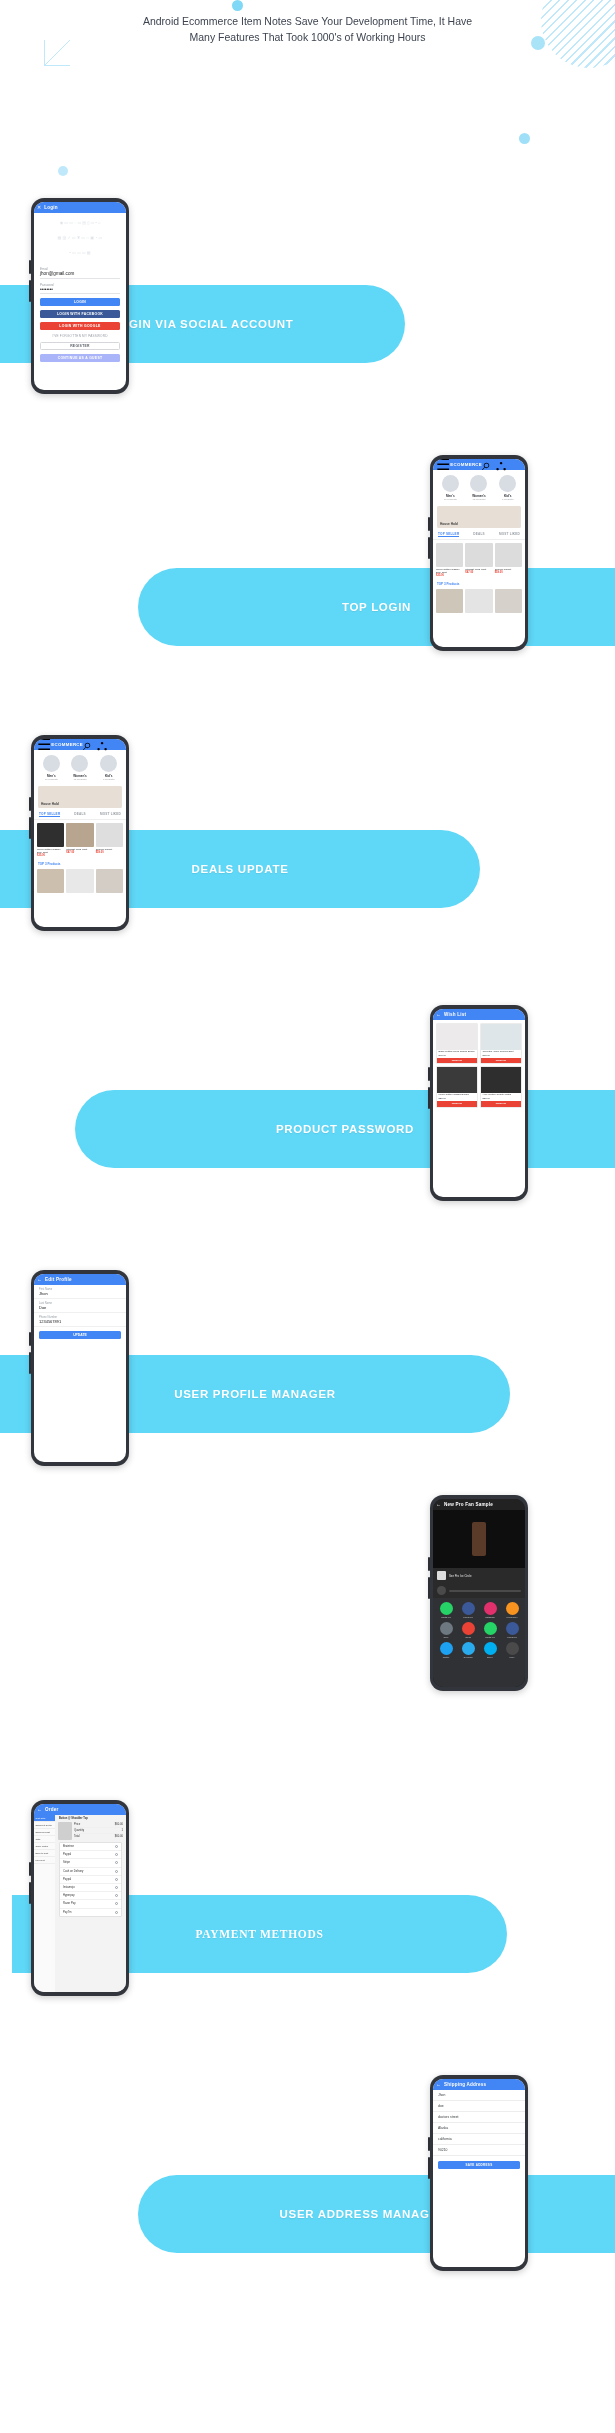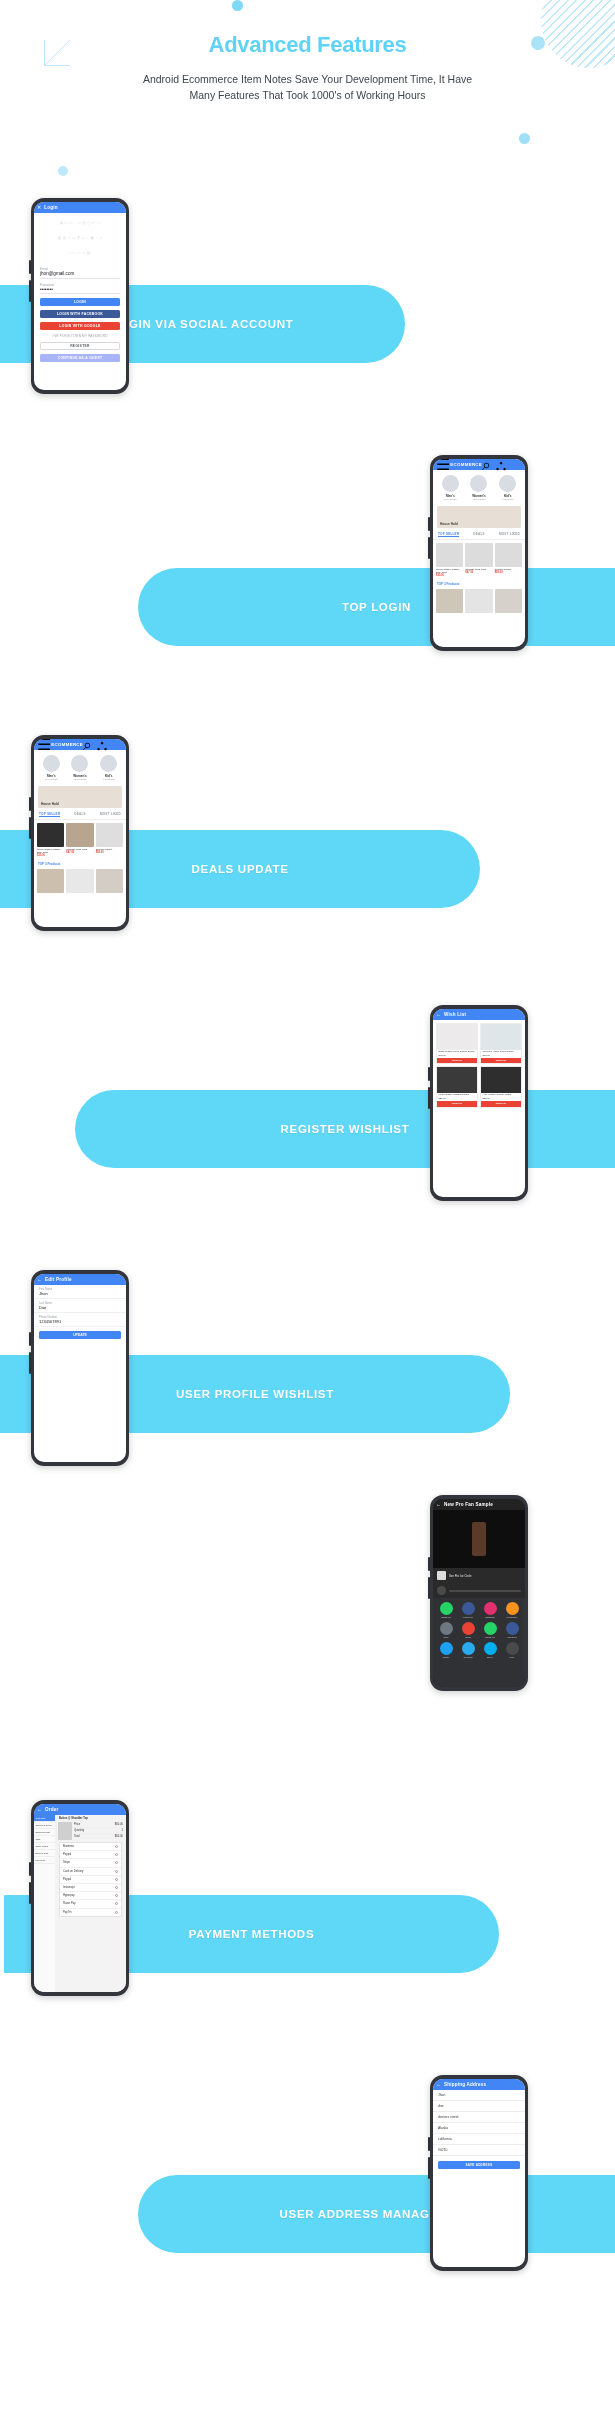--- a/index.html
+++ b/index.html
@@ -172,21 +172,20 @@
   <div class="deco dot" style="left:232px; top:0px; width:11px; height:11px; background:#7fd8f5;"></div>
   <div class="deco dot" style="left:531px; top:36px; width:14px; height:14px; background:#a8e3f8;"></div>
   <div class="deco dot" style="left:519px; top:133px; width:11px; height:11px; background:#9fe0f8;"></div>
   <div class="deco dot" style="left:58px; top:166px; width:10px; height:10px; background:#bfe9fb;"></div>
   <div class="deco tri" style="left:44px; top:40px; width:26px; height:26px; border:0; background:
        linear-gradient(to bottom right, transparent 49.4%, #bfe9fb 49.6%, #bfe9fb 50.6%, transparent 50.8%),
        linear-gradient(to right, #bfe9fb 0 1px, transparent 1px),
        linear-gradient(to bottom, transparent calc(100% - 1px), #bfe9fb calc(100% - 1px));"></div>
 
   <div class="header">
-    <div class="title">Advanced Features</div>
     <div class="subtitle">
       <span>Android Ecommerce Item Notes Save Your Development Time, It Have</span><br>
       <span>Many Features That Took 1000's of Working Hours</span>
     </div>
   </div>
 
   <div class="banner right-round" style="left:0px; top:285px; width:405px;">
     <span class="banner-label">LOGIN VIA SOCIAL ACCOUNT</span>
   </div>
 
@@ -360,21 +359,21 @@
             <div class="prod-img" style="background:#e8e8e8;"></div>
           </div>
         <div class="prod">
             <div class="prod-img" style="background:#d3cdc5;"></div>
           </div>
       </div>
     </div>
   </div>
 
   <div class="banner left-round" style="left:75px; top:1090px; width:540px;">
-    <span class="banner-label">REGISTER WISHLIST</span>
+    <span class="banner-label">PRODUCT PASSWORD</span>
   </div>
 
   <div class="phone" style="left:430px; top:1005px;">
     <div class="phone-screen">
       <div class="appbar">
         <span class="ab-icon">←</span>
         <span class="ab-title">Wish List</span>
       </div>
       <div class="wl-grid">
         <div class="wl-card">
@@ -399,21 +398,21 @@
           <div class="wl-img" style="background:#2e2e2e;"></div>
           <div class="wl-name">Alloy Military Quartz Watch</div>
           <div class="wl-price">$35.00</div>
           <div class="wl-btn">REMOVE</div>
         </div>
       </div>
     </div>
   </div>
 
   <div class="banner right-round" style="left:0px; top:1355px; width:510px;">
-    <span class="banner-label">USER PROFILE WISHLIST</span>
+    <span class="banner-label">USER PROFILE MANAGER</span>
   </div>
 
   <div class="phone" style="left:31px; top:1270px;">
     <div class="phone-screen">
       <div class="appbar">
         <span class="ab-icon">←</span>
         <span class="ab-title">Edit Profile</span>
       </div>
       <div class="prof-field">
         <div class="prof-label">First Name</div>
@@ -501,21 +500,21 @@
           </div>
           <div class="share-app">
             <div class="share-app-ic" style="background:#4A4A4A;"></div>
             <div class="share-app-nm">More</div>
           </div>
         </div>
       </div>
     </div>
   </div>
 
-  <div class="banner right-round" style="left:4px; top:1895px; width:495px;">
+  <div class="banner right-round" style="left:12px; top:1895px; width:495px;font-family:Liberation Serif, serif;">
     <span class="banner-label">PAYMENT METHODS</span>
   </div>
 
   <div class="phone" style="left:31px; top:1800px;">
     <div class="phone-screen" style="background:#efefef;">
       <div class="appbar">
         <span class="ab-icon">←</span>
         <span class="ab-title">Order</span>
       </div>
       <div style="position:relative;flex:1;display:flex;">

